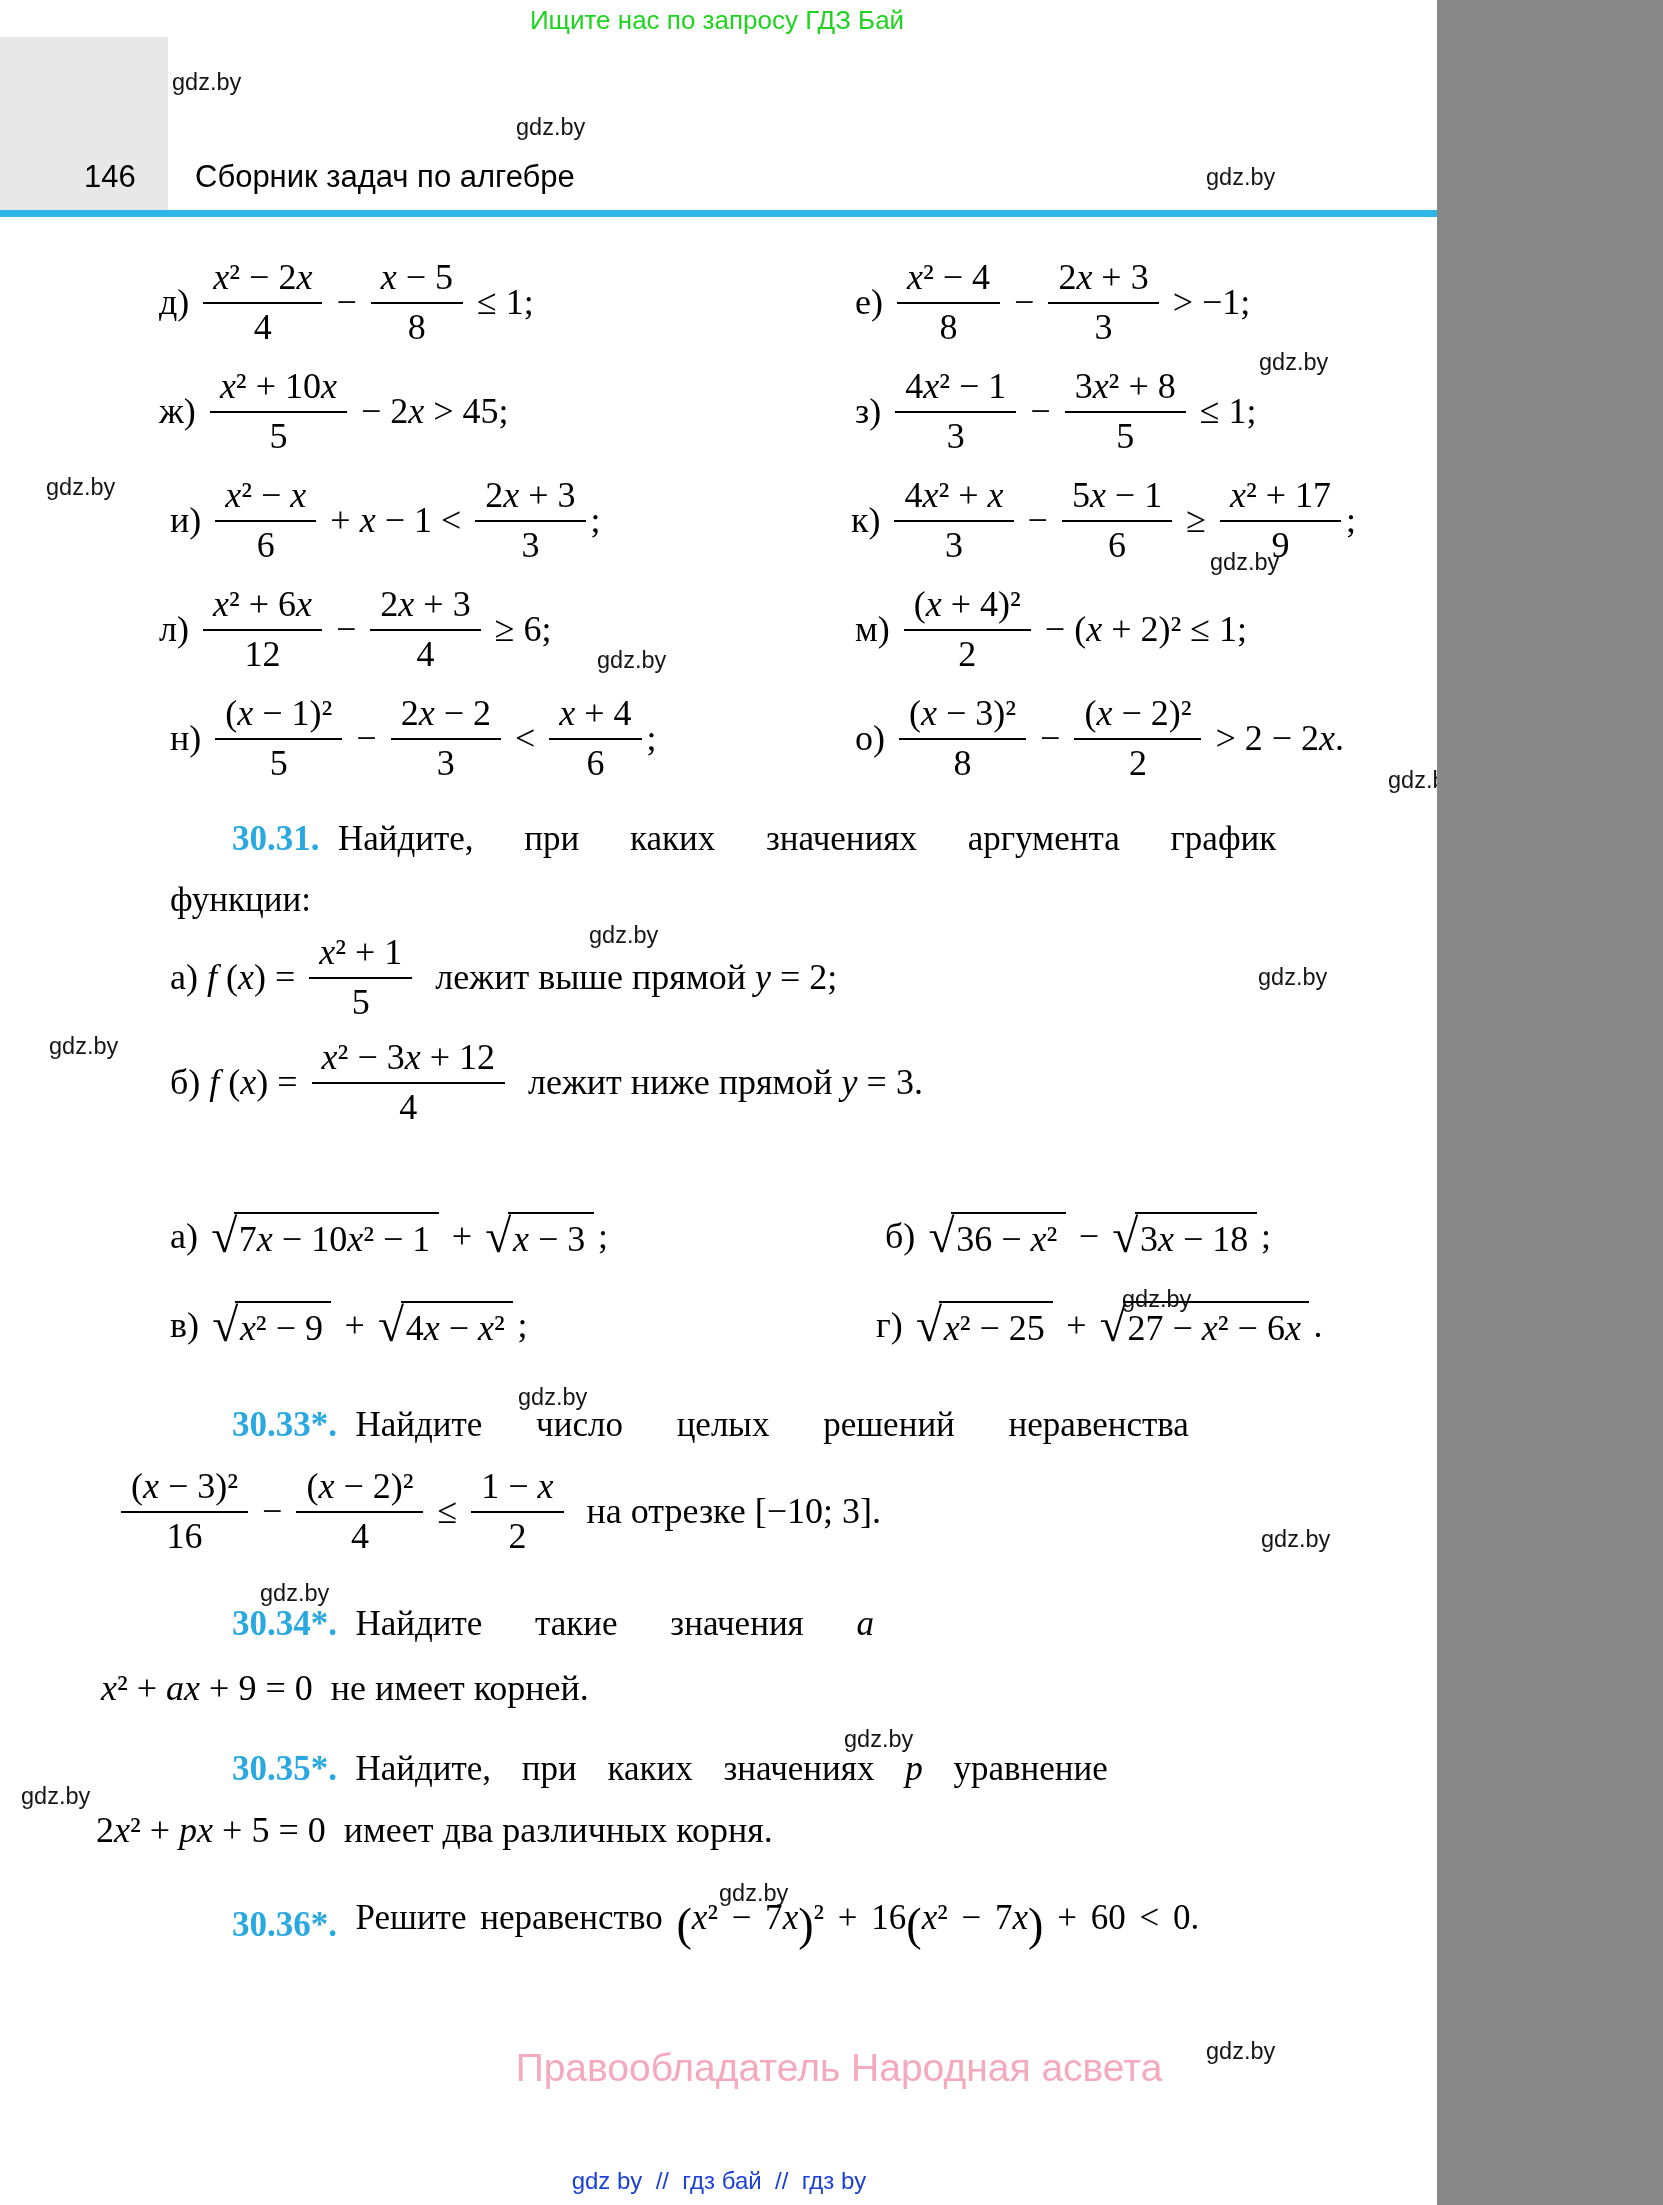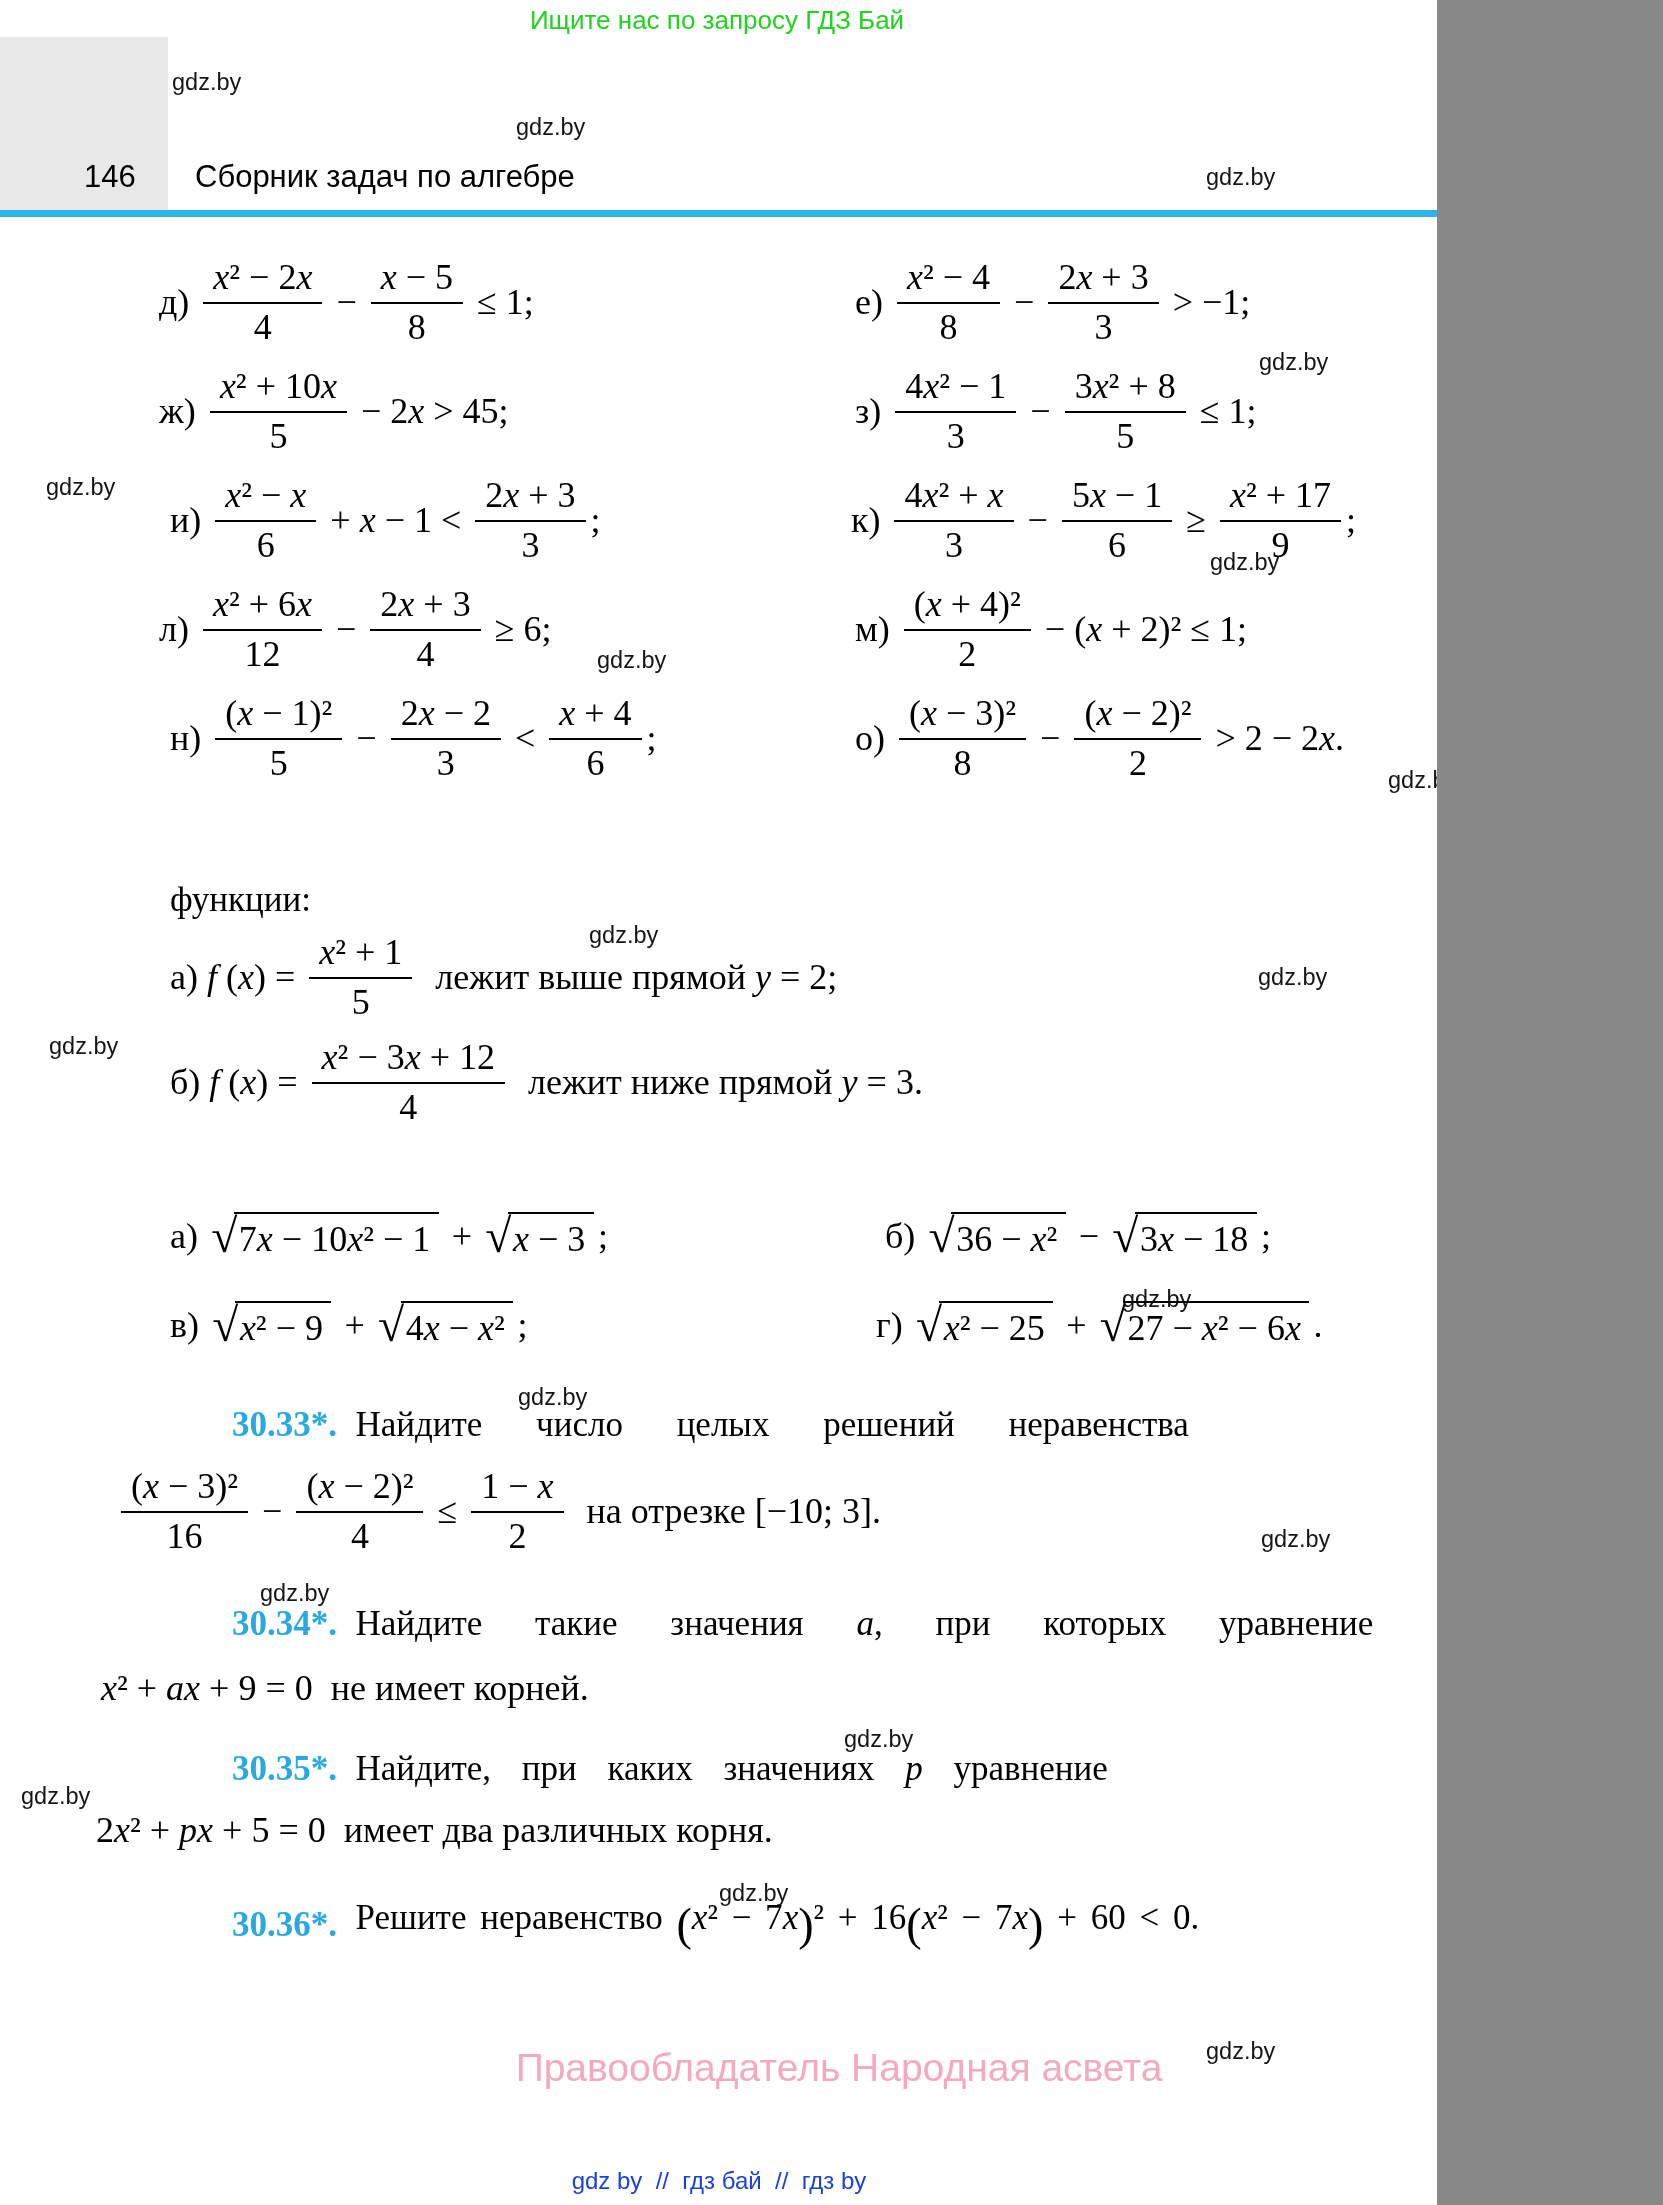--- a/index.html
+++ b/index.html
@@ -71,33 +71,34 @@
   <div class="math" style="left:855px;top:257px"><span>е) </span><span class="frac"><span class="num"><span class="it">x</span><span>² − 4</span></span><span class="den"><span>8</span></span></span><span> − </span><span class="frac"><span class="num"><span>2</span><span class="it">x</span><span> + 3</span></span><span class="den"><span>3</span></span></span><span> &gt; −1;</span></div>
   <div class="math" style="left:159px;top:366px"><span>ж) </span><span class="frac"><span class="num"><span class="it">x</span><span>² + 10</span><span class="it">x</span></span><span class="den"><span>5</span></span></span><span> − 2</span><span class="it">x</span><span> &gt; 45;</span></div>
   <div class="math" style="left:855px;top:366px"><span>з) </span><span class="frac"><span class="num"><span>4</span><span class="it">x</span><span>² − 1</span></span><span class="den"><span>3</span></span></span><span> − </span><span class="frac"><span class="num"><span>3</span><span class="it">x</span><span>² + 8</span></span><span class="den"><span>5</span></span></span><span> ≤ 1;</span></div>
   <div class="math" style="left:170px;top:475px"><span>и) </span><span class="frac"><span class="num"><span class="it">x</span><span>² − </span><span class="it">x</span></span><span class="den"><span>6</span></span></span><span> + </span><span class="it">x</span><span> − 1 &lt; </span><span class="frac"><span class="num"><span>2</span><span class="it">x</span><span> + 3</span></span><span class="den"><span>3</span></span></span><span>;</span></div>
   <div class="math" style="left:851px;top:475px"><span>к) </span><span class="frac"><span class="num"><span>4</span><span class="it">x</span><span>² + </span><span class="it">x</span></span><span class="den"><span>3</span></span></span><span> − </span><span class="frac"><span class="num"><span>5</span><span class="it">x</span><span> − 1</span></span><span class="den"><span>6</span></span></span><span> ≥ </span><span class="frac"><span class="num"><span class="it">x</span><span>² + 17</span></span><span class="den"><span>9</span></span></span><span>;</span></div>
   <div class="math" style="left:159px;top:584px"><span>л) </span><span class="frac"><span class="num"><span class="it">x</span><span>² + 6</span><span class="it">x</span></span><span class="den"><span>12</span></span></span><span> − </span><span class="frac"><span class="num"><span>2</span><span class="it">x</span><span> + 3</span></span><span class="den"><span>4</span></span></span><span> ≥ 6;</span></div>
   <div class="math" style="left:855px;top:584px"><span>м) </span><span class="frac"><span class="num"><span>(</span><span class="it">x</span><span> + 4)²</span></span><span class="den"><span>2</span></span></span><span> − (</span><span class="it">x</span><span> + 2)² ≤ 1;</span></div>
   <div class="math" style="left:170px;top:693px"><span>н) </span><span class="frac"><span class="num"><span>(</span><span class="it">x</span><span> − 1)²</span></span><span class="den"><span>5</span></span></span><span> − </span><span class="frac"><span class="num"><span>2</span><span class="it">x</span><span> − 2</span></span><span class="den"><span>3</span></span></span><span> &lt; </span><span class="frac"><span class="num"><span class="it">x</span><span> + 4</span></span><span class="den"><span>6</span></span></span><span>;</span></div>
   <div class="math" style="left:855px;top:693px"><span>о) </span><span class="frac"><span class="num"><span>(</span><span class="it">x</span><span> − 3)²</span></span><span class="den"><span>8</span></span></span><span> − </span><span class="frac"><span class="num"><span>(</span><span class="it">x</span><span> − 2)²</span></span><span class="den"><span>2</span></span></span><span> &gt; 2 − 2</span><span class="it">x</span><span>.</span></div>
 
+  <div class="txt" style="left:232px;top:818px"><span class="num-cyan mr">30.31.</span><span style="word-spacing:42px">Найдите, при каких значениях аргумента график</span></div>
   <div class="txt" style="left:170px;top:879px">функции:</div>
   <div class="math" style="left:170px;top:932px"><span>а) </span><span class="it">f</span><span> (</span><span class="it">x</span><span>) = </span><span class="frac"><span class="num"><span class="it">x</span><span>² + 1</span></span><span class="den"><span>5</span></span></span><span>  лежит выше прямой </span><span class="it">y</span><span> = 2;</span></div>
   <div class="math" style="left:170px;top:1037px"><span>б) </span><span class="it">f</span><span> (</span><span class="it">x</span><span>) = </span><span class="frac"><span class="num"><span class="it">x</span><span>² − 3</span><span class="it">x</span><span> + 12</span></span><span class="den"><span>4</span></span></span><span>  лежит ниже прямой </span><span class="it">y</span><span> = 3.</span></div>
 
   <div class="math" style="left:170px;top:1212px"><span>а) </span><span class="sqrt"><span class="rsign">√</span><span class="rad"><span>7</span><span class="it">x</span><span> − 10</span><span class="it">x</span><span>² − 1</span></span></span><span> + </span><span class="sqrt"><span class="rsign">√</span><span class="rad"><span class="it">x</span><span> − 3</span></span></span><span>;</span></div>
   <div class="math" style="left:885px;top:1212px"><span>б) </span><span class="sqrt"><span class="rsign">√</span><span class="rad"><span>36 − </span><span class="it">x</span><span>²</span></span></span><span> − </span><span class="sqrt"><span class="rsign">√</span><span class="rad"><span>3</span><span class="it">x</span><span> − 18</span></span></span><span>;</span></div>
   <div class="math" style="left:170px;top:1301px"><span>в) </span><span class="sqrt"><span class="rsign">√</span><span class="rad"><span class="it">x</span><span>² − 9</span></span></span><span> + </span><span class="sqrt"><span class="rsign">√</span><span class="rad"><span>4</span><span class="it">x</span><span> − </span><span class="it">x</span><span>²</span></span></span><span>;</span></div>
   <div class="math" style="left:876px;top:1301px"><span>г) </span><span class="sqrt"><span class="rsign">√</span><span class="rad"><span class="it">x</span><span>² − 25</span></span></span><span> + </span><span class="sqrt"><span class="rsign">√</span><span class="rad"><span>27 − </span><span class="it">x</span><span>² − 6</span><span class="it">x</span></span></span><span>.</span></div>
 
   <div class="txt" style="left:232px;top:1404px"><span class="num-cyan mr">30.33*.</span><span style="word-spacing:45px">Найдите число целых решений неравенства</span></div>
   <div class="math" style="left:116px;top:1466px"><span class="frac"><span class="num"><span>(</span><span class="it">x</span><span> − 3)²</span></span><span class="den"><span>16</span></span></span><span> − </span><span class="frac"><span class="num"><span>(</span><span class="it">x</span><span> − 2)²</span></span><span class="den"><span>4</span></span></span><span> ≤ </span><span class="frac"><span class="num"><span>1 − </span><span class="it">x</span></span><span class="den"><span>2</span></span></span><span>  на отрезке [−10; 3].</span></div>
 
-  <div class="math" style="left:232px;top:1603px;font-size:35px"><span class="num-cyan mr">30.34*.</span><span class="mline" style="word-spacing:44px"><span>Найдите такие значения </span><span class="it">a</span><span>, при которых уравнение</span></span></div>
+  <div class="math" style="left:232px;top:1603px;font-size:35px"><span class="num-cyan mr">30.34*.</span><span class="mline" style="word-spacing:44px"><span>Найдите такие значения </span><span class="it">a</span></span></div>
   <div class="math" style="left:101px;top:1667px"><span class="it">x</span><span>² + </span><span class="it">ax</span><span> + 9 = 0  не имеет корней.</span></div>
 
   <div class="math" style="left:232px;top:1748px;font-size:35px"><span class="num-cyan mr">30.35*.</span><span class="mline" style="word-spacing:22px"><span>Найдите, при каких значениях </span><span class="it">p</span><span> уравнение</span></span></div>
   <div class="math" style="left:96px;top:1809px"><span>2</span><span class="it">x</span><span>² + </span><span class="it">px</span><span> + 5 = 0  имеет два различных корня.</span></div>
 
   <div class="math" style="left:232px;top:1897px;font-size:35px"><span class="num-cyan mr">30.36*.</span><span class="mline" style="word-spacing:5px"><span>Решите неравенство </span><span class="bigp">(</span><span class="it">x</span><span>² − 7</span><span class="it">x</span><span class="bigp">)</span><span>² + 16</span><span class="bigp">(</span><span class="it">x</span><span>² − 7</span><span class="it">x</span><span class="bigp">)</span><span> + 60 &lt; 0.</span></span></div>
 
   <div class="pink">Правообладатель Народная асвета</div>
   <div class="links">gdz by  //  гдз бай  //  гдз by</div>
 

